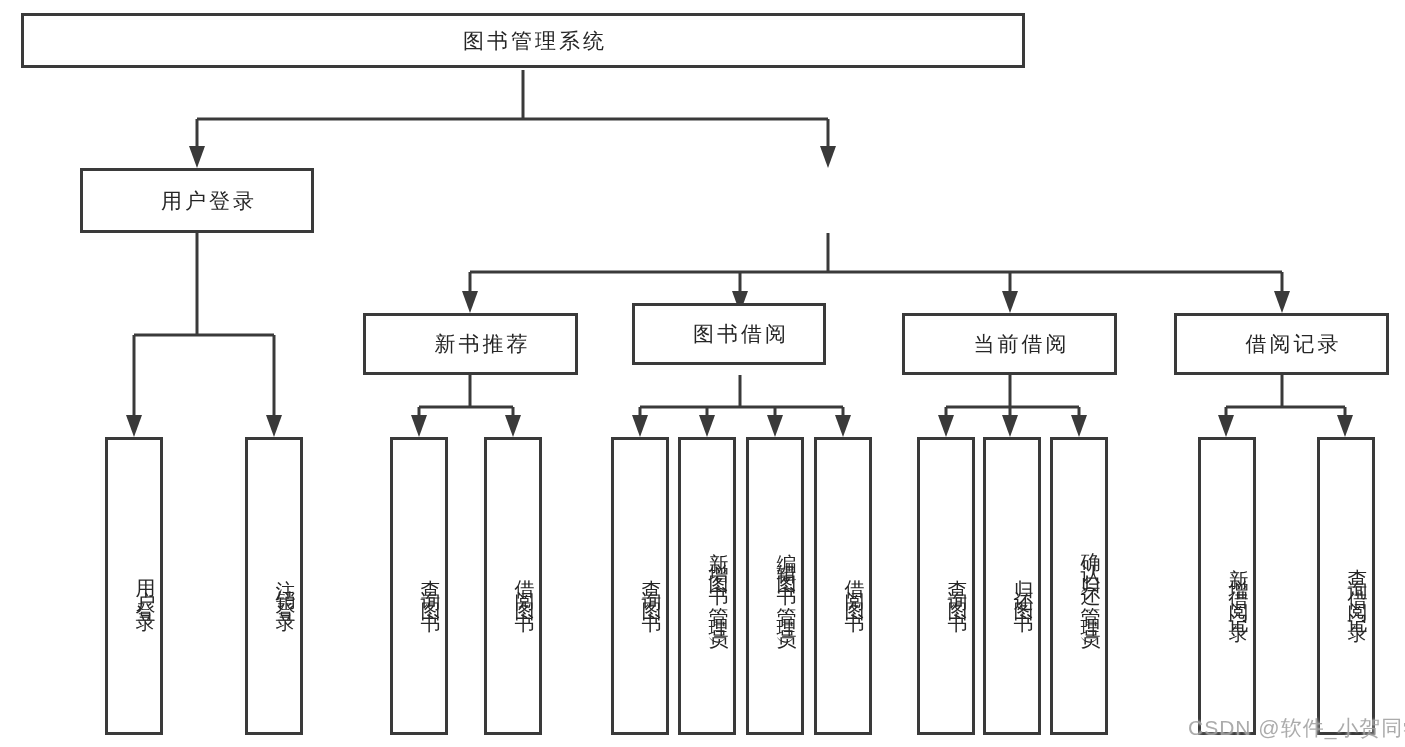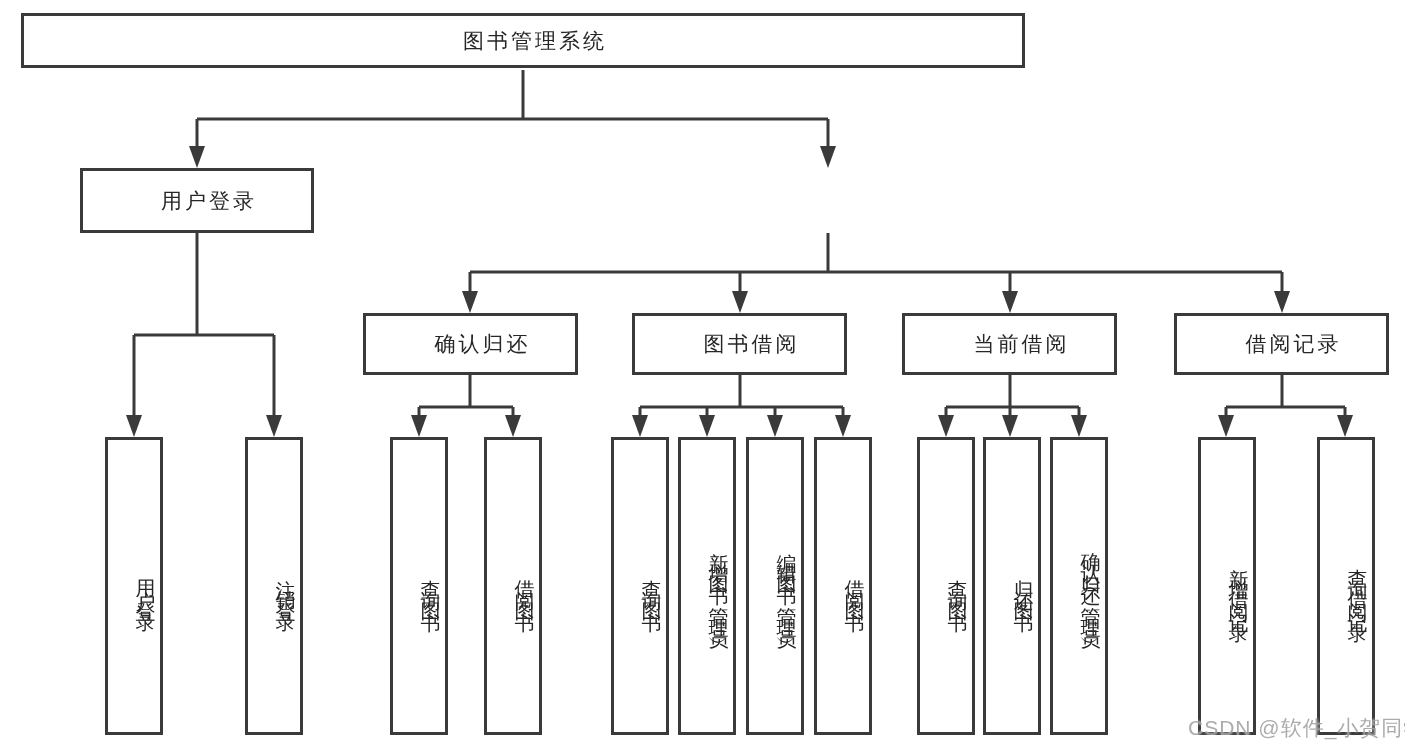--- a/index.html
+++ b/index.html
@@ -108,22 +108,22 @@
       <path d="M1226 407 V417" class="wire"></path>
       <polygon points="1218,415 1234,415 1226,437" class="head"></polygon>
       <path d="M1345 407 V417" class="wire"></path>
       <polygon points="1337,415 1353,415 1345,437" class="head"></polygon>
     </svg>
 
   <div class="box hlabel" style="left:21px;top:13px;width:1004px;height:55px;">图书管理系统</div>
 
   <div class="box hlabel" style="left:80px;top:168px;width:234px;height:65px;">用户登录</div>
 
-  <div class="box hlabel" style="left:363px;top:313px;width:215px;height:62px;">确认归还</div>
-  <div class="box hlabel" style="left:632px;top:313px;width:215px;height:62px;">图书借阅</div>
+  <div class="box hlabel" style="left:363px;top:313px;width:215px;height:62px;">新书推荐</div>
+  <div class="box hlabel" style="left:632px;top:303px;width:194px;height:62px;">图书借阅</div>
   <div class="box hlabel" style="left:1174px;top:313px;width:215px;height:62px;">借阅记录</div>
   <div class="box hlabel" style="left:902px;top:313px;width:215px;height:62px;">当前借阅</div>
 
   <div class="box vbox" style="left:105px;top:437px;width:58px;height:298px;">用户登录</div>
   <div class="box vbox" style="left:245px;top:437px;width:58px;height:298px;">注销登录</div>
 
   <div class="box vbox" style="left:390px;top:437px;width:58px;height:298px;">查询图书</div>
   <div class="box vbox" style="left:484px;top:437px;width:58px;height:298px;">借阅图书</div>
 
   <div class="box vbox" style="left:611px;top:437px;width:58px;height:298px;">查询图书</div>

